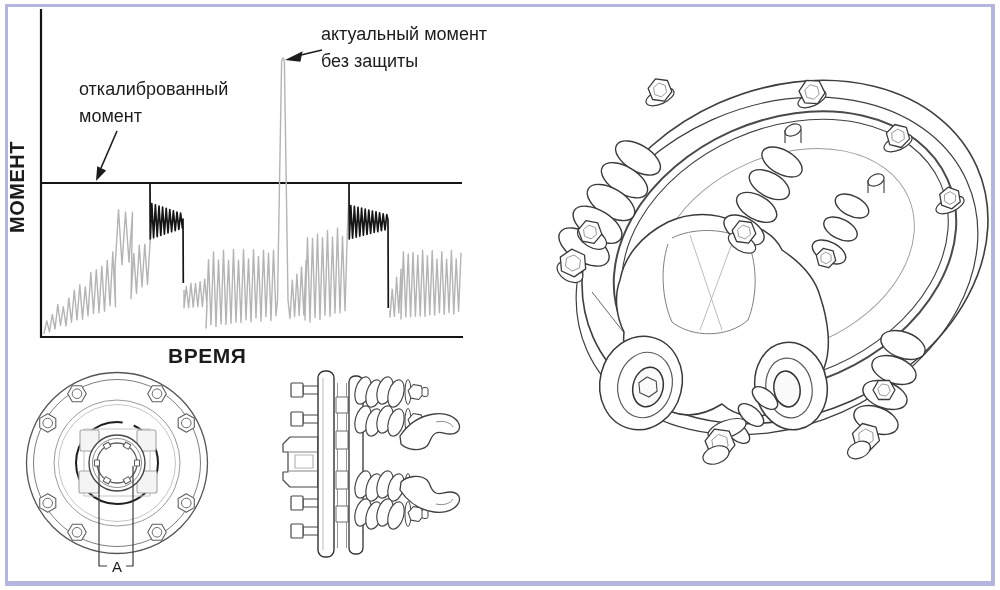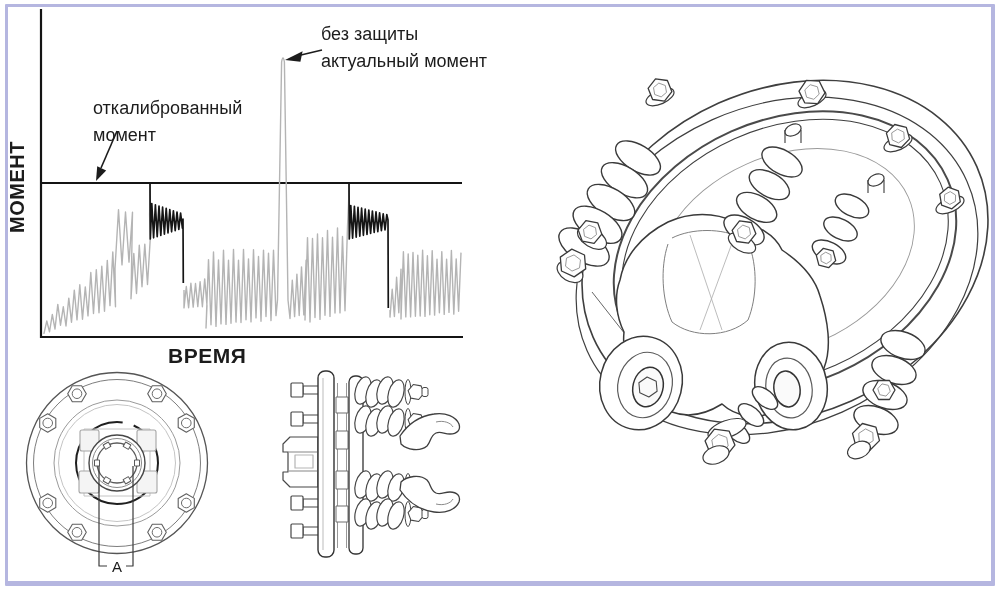--- a/index.html
+++ b/index.html
@@ -8,21 +8,21 @@
   .frame{position:absolute;left:5px;top:4px;right:5px;bottom:4px;
          border:3px solid #b5b6e0;border-right-width:4px;border-bottom-width:5px;
          border-radius:1px;background:#ffffff;}
   svg.canvas{position:absolute;left:0;top:0;width:1000px;height:590px;}
   .txt{position:absolute;white-space:nowrap;}
   .ylab{left:-29px;top:176px;width:92px;height:22px;line-height:22px;text-align:center;
         transform:rotate(-90deg);font-size:20px;font-weight:bold;letter-spacing:.5px;}
   .xlab{left:168px;top:344px;width:104px;font-size:21px;
         font-weight:bold;letter-spacing:.5px;}
   .callout{font-size:18px;line-height:27px;}
-  .co-cal{left:93px;top:76px;margin-top:19px;}
+  .co-cal{left:79px;top:76px;}
   .co-act{left:321px;top:21px;}
   .dimA{left:108px;top:558px;width:18px;text-align:center;font-size:15px;}
 </style>
 </head>
 <body>
 
 <div class="frame"></div>
 
 <svg class="canvas" viewBox="0 0 1000 590">
 
@@ -272,16 +272,16 @@
   </g>
 </svg>
 
 <div class="txt ylab">МОМЕНТ</div>
 <div class="txt xlab">ВРЕМЯ</div>
 <div class="txt callout co-cal">
   <div>откалиброванный</div>
   <div>момент</div>
 </div>
 <div class="txt callout co-act">
+  <div>актуальный момент</div>
   <div>без защиты</div>
-  <div>актуальный момент</div>
 </div>
 <div class="txt dimA">A</div>
 
 </body></html>

